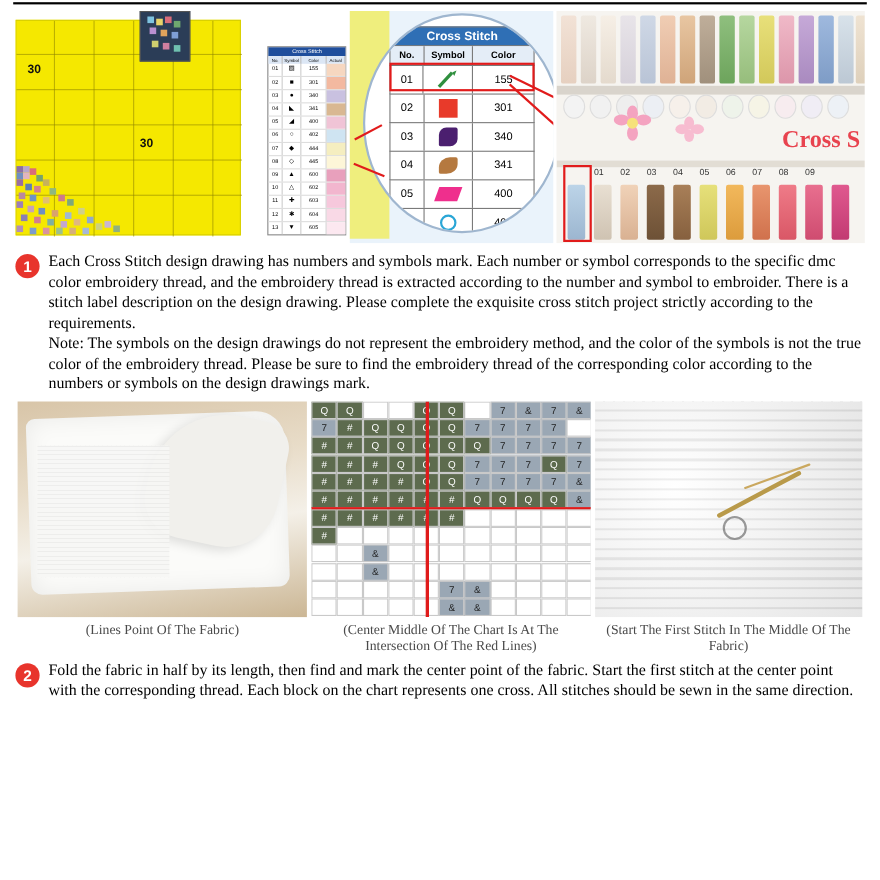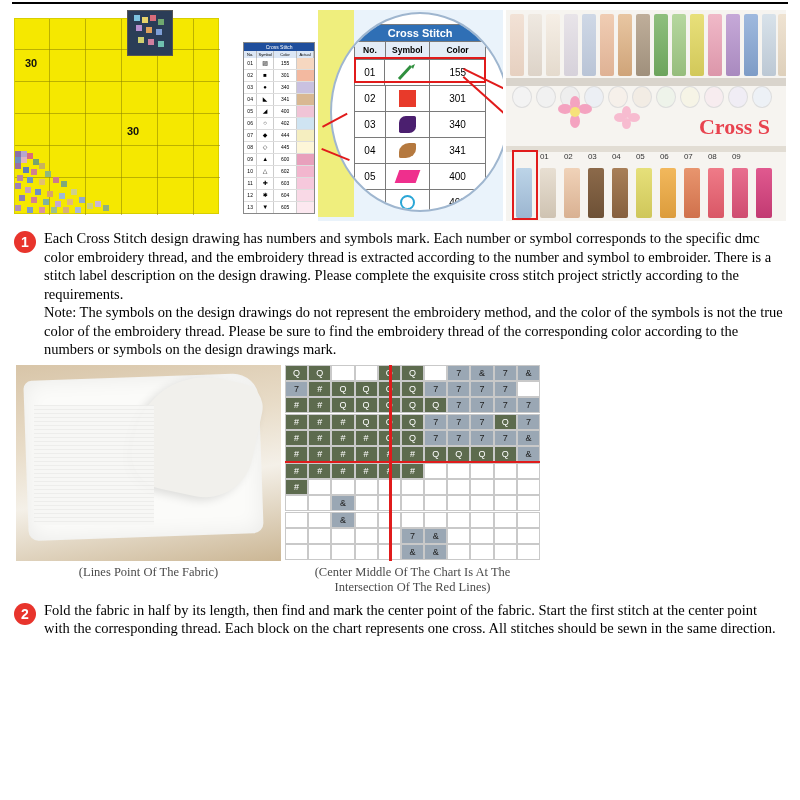--- a/index.html
+++ b/index.html
@@ -121,21 +121,21 @@
   .bt-row .s { width: 44px; border-right: 1px solid #7a7a7a; position: relative; }
   .bt-row .c { width: 56px; text-align: center; line-height: 25px; font-size: 10px; }
   .hl-box {
     position: absolute; border: 2px solid #e11b1b; box-sizing: border-box;
   }
   .conn { position: absolute; background: #e11b1b; height: 1.5px; transform-origin: 0 0; }
   
   .rack { position: absolute; inset: 0; background: #f6f4f0; }
   .skein { position: absolute; border-radius: 2px; }
   .crosstxt {
-    position: absolute; right: 16px; top: 104px;
+    position: absolute; right: 4px; top: 104px;
     color: #e8434f; font-size: 22px; font-weight: bold;
     font-family: "Liberation Serif", serif;
   }
   
   .para {
     display: flex;
     padding: 8px 16px 2px 14px;
     box-sizing: border-box;
   }
   .bullet {
@@ -675,20 +675,32 @@
           <div class="cg" style="left: 69.5455px; top: 0px; width: 23.1818px; height: 16.3333px; background: rgb(255, 255, 255); color: rgb(29, 29, 29);"></div>
           <div class="cg" style="left: 46.3636px; top: 0px; width: 23.1818px; height: 16.3333px; background: rgb(255, 255, 255); color: rgb(29, 29, 29);"></div>
           <div class="cg" style="left: 23.1818px; top: 0px; width: 23.1818px; height: 16.3333px; background: rgb(93, 107, 78); color: rgb(255, 255, 255);">Q</div>
           <div class="cg" style="left: 0px; top: 0px; width: 23.1818px; height: 16.3333px; background: rgb(93, 107, 78); color: rgb(255, 255, 255);">Q</div>
         <div class="redline" style="left:0;top:96px;width:255px;height:2.5px;"></div>
         <div class="redline" style="left:104px;top:0;width:2.5px;height:196px;"></div>
       </div>
       <div class="caption">(Center Middle Of The Chart Is At The Intersection Of The Red Lines)</div>
     </div>
 
+    <div class="p2 p2c">
+      <div class="photo needlebg">
+        <div style="position:absolute;inset:0;background:
+             repeating-linear-gradient(0deg,#ffffff 0 7px,#e9e9e9 7px 9px),
+             repeating-linear-gradient(90deg,rgba(255,255,255,0) 0 7px,rgba(120,120,120,.35) 7px 9px);"></div>
+        <div style="position:absolute;inset:0;background:radial-gradient(circle at 30% 40%, rgba(255,255,255,.25), rgba(0,0,0,.10));"></div>
+        <div class="needle" style="left:188px;top:66px;width:86px;height:4px;transform:rotate(152deg);"></div>
+        <div class="needle" style="left:196px;top:58px;width:64px;height:2px;background:#caa85f;transform:rotate(160deg);"></div>
+        <div style="position:absolute;left:116px;top:104px;width:18px;height:18px;border:2px solid rgba(90,90,90,.6);border-radius:50%;"></div>
+      </div>
+      <div class="caption">(Start The First Stitch In The Middle Of The Fabric)</div>
+    </div>
   </div>
 
   <div class="para para2">
     <div class="bullet">2</div>
     <div class="ptext">Fold the fabric in half by its length, then find and mark the center point of the fabric. Start the first stitch at the center point with the corresponding thread. Each block on the chart represents one cross. All stitches should be sewn in the same direction.</div>
   </div>
 
 </div>
 
 </body></html>

